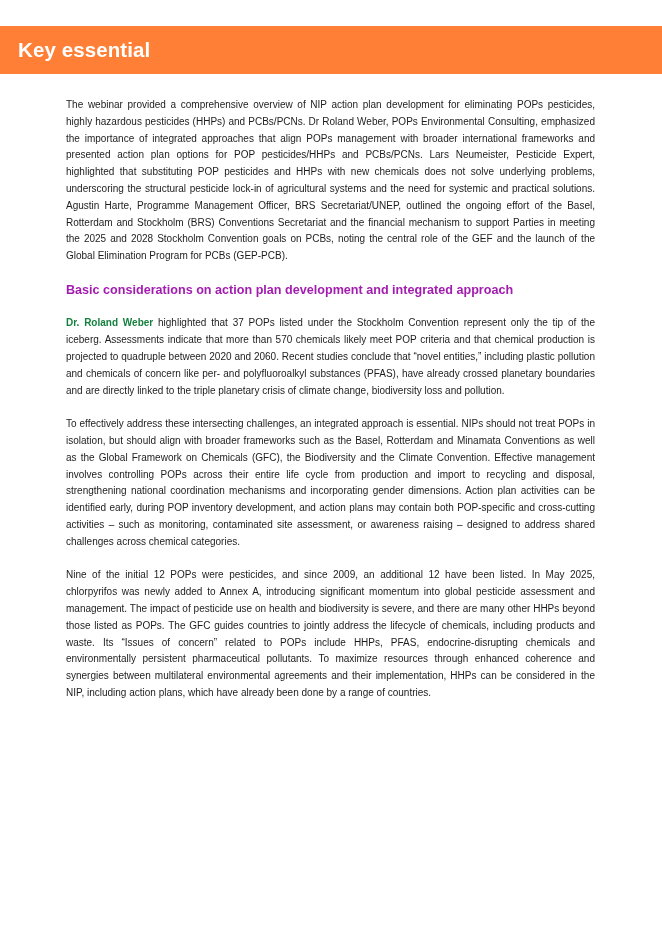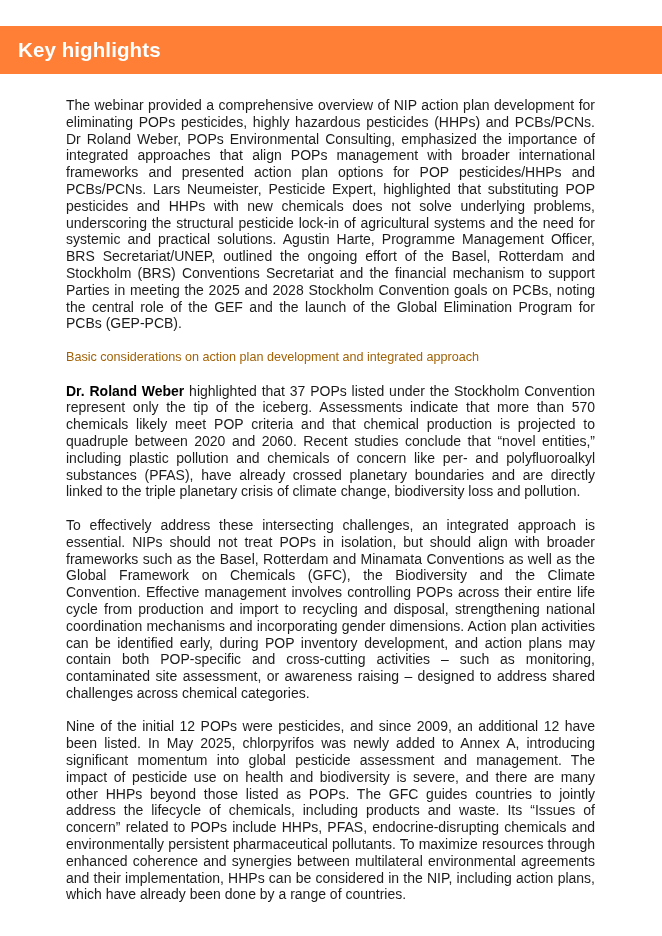--- a/index.html
+++ b/index.html
@@ -36,43 +36,43 @@
       letter-spacing: 0.1px;
     }
     .content {
       position: absolute;
       left: 66px;
       top: 97px;
       width: 529px;
     }
     .para {
       margin: 0 0 16.8px 0;
-      font-size: 14px;
+      font-size: 10px;
       line-height: 16.8px;
       text-align: justify;
       color: #1c1c1c;
     }
     .heading {
       margin: 0 0 16.8px 0;
       font-size: 12.6px;
       line-height: 16.8px;
-      font-weight: normal;
+      font-weight: bold;
       text-align: justify;
-      color: #a16207;
+      color: #a21caf;
     }
     .lead {
       font-weight: bold;
-      color: #000000;
+      color: #15803d;
     }
   </style>
 </head>
 <body>
 
 <div class="header-band" style="background: rgb(255, 127, 54);">
-  <h1 class="header-title">Key highlights</h1>
+  <h1 class="header-title">Key essential</h1>
 </div>
 
 <div class="content">
   <p class="para">The webinar provided a comprehensive overview of NIP action plan development for eliminating POPs pesticides, highly hazardous pesticides (HHPs) and PCBs/PCNs. Dr Roland Weber, POPs Environmental Consulting, emphasized the importance of integrated approaches that align POPs management with broader international frameworks and presented action plan options for POP pesticides/HHPs and PCBs/PCNs. Lars Neumeister, Pesticide Expert, highlighted that substituting POP pesticides and HHPs with new chemicals does not solve underlying problems, underscoring the structural pesticide lock-in of agricultural systems and the need for systemic and practical solutions. Agustin Harte, Programme Management Officer, BRS Secretariat/UNEP, outlined the ongoing effort of the Basel, Rotterdam and Stockholm (BRS) Conventions Secretariat and the financial mechanism to support Parties in meeting the 2025 and 2028 Stockholm Convention goals on PCBs, noting the central role of the GEF and the launch of the Global Elimination Program for PCBs (GEP-PCB).</p>
 
   <p class="heading">Basic considerations on action plan development and integrated approach</p>
 
   <p class="para"><span class="lead">Dr. Roland Weber</span><span> highlighted that 37 POPs listed under the Stockholm Convention represent only the tip of the iceberg. Assessments indicate that more than 570 chemicals likely meet POP criteria and that chemical production is projected to quadruple between 2020 and 2060. Recent studies conclude that “novel entities,” including plastic pollution and chemicals of concern like per- and polyfluoroalkyl substances (PFAS), have already crossed planetary boundaries and are directly linked to the triple planetary crisis of climate change, biodiversity loss and pollution.</span></p>
 
   <p class="para">To effectively address these intersecting challenges, an integrated approach is essential. NIPs should not treat POPs in isolation, but should align with broader frameworks such as the Basel, Rotterdam and Minamata Conventions as well as the Global Framework on Chemicals (GFC), the Biodiversity and the Climate Convention. Effective management involves controlling POPs across their entire life cycle from production and import to recycling and disposal, strengthening national coordination mechanisms and incorporating gender dimensions. Action plan activities can be identified early, during POP inventory development, and action plans may contain both POP-specific and cross-cutting activities – such as monitoring, contaminated site assessment, or awareness raising – designed to address shared challenges across chemical categories.</p>

